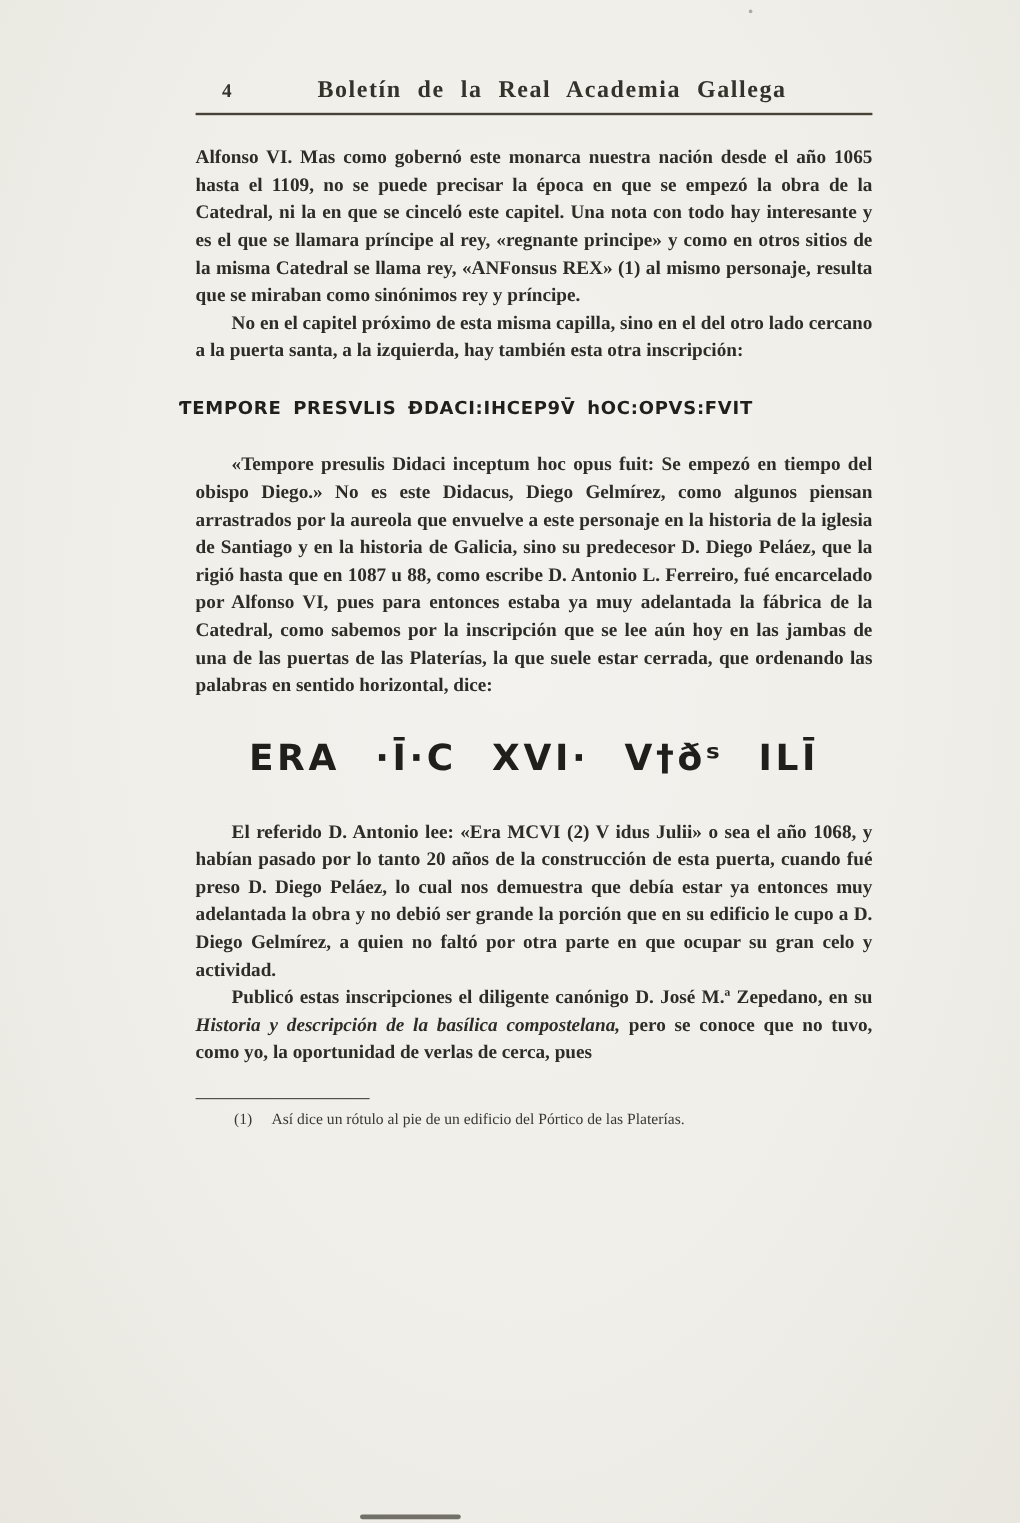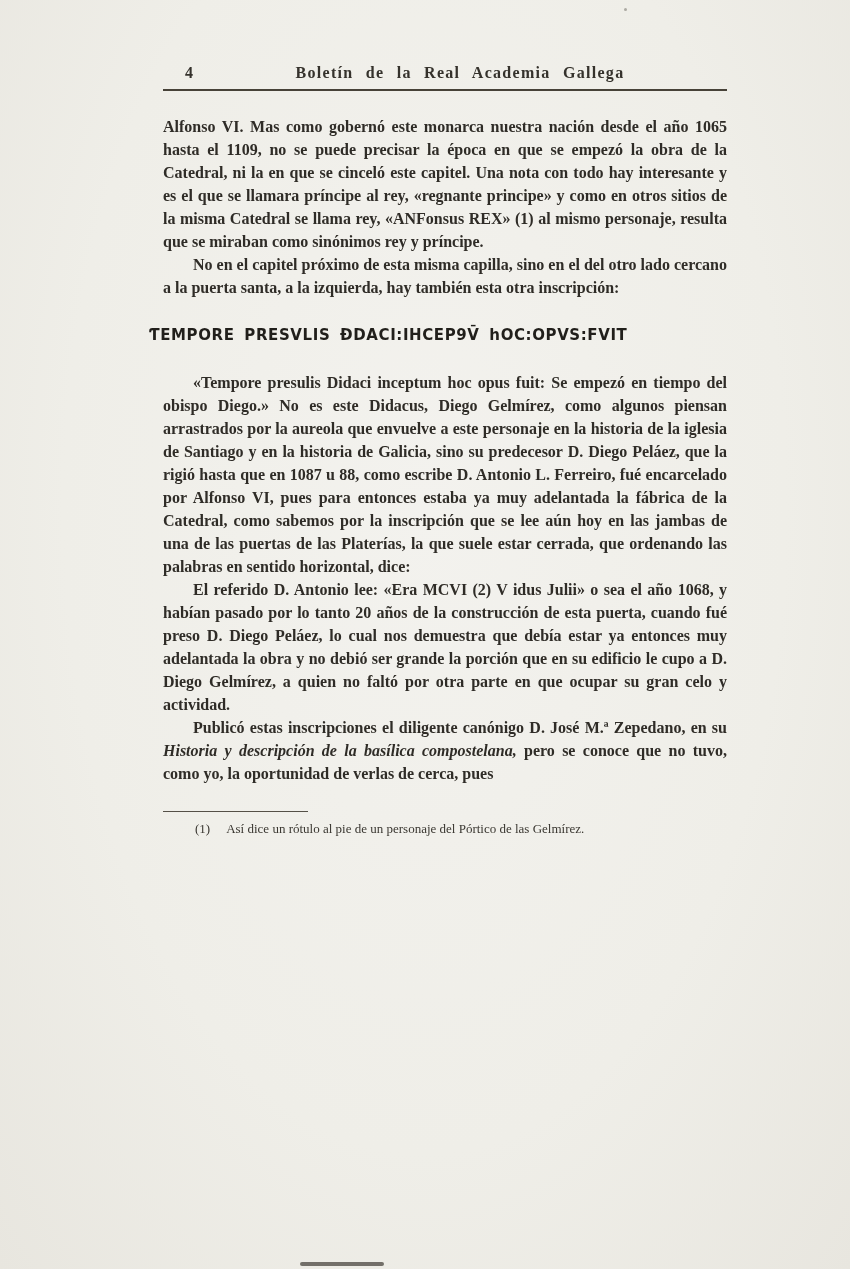--- a/index.html
+++ b/index.html
@@ -27,21 +27,21 @@
   }
   .page-num {
     font-size: 16px;
     font-weight: bold;
     margin-left: 22px;
     color: #35322c;
   }
   .header-title {
     flex: 1;
     text-align: center;
-    font-size: 16px;
+    font-size: 20px;
     font-weight: bold;
     letter-spacing: 1.3px;
     word-spacing: 7px;
     color: #35322c;
   }
   main { display: block; margin-top: 24px; font-weight: bold; }
   .para {
     margin: 0;
     font-size: 16px;
     line-height: 23px;
@@ -116,27 +116,28 @@
   </header>
 
   <main>
     <p class="para no-indent">Alfonso VI. Mas como gobernó este monarca nuestra nación desde el año 1065 hasta el 1109, no se puede precisar la época en que se empezó la obra de la Catedral, ni la en que se cinceló este capitel. Una nota con todo hay interesante y es el que se llamara príncipe al rey, «regnante principe» y como en otros sitios de la misma Catedral se llama rey, «ANFonsus REX» (1) al mismo personaje, resulta que se miraban como sinónimos rey y príncipe.</p>
     <p class="para">No en el capitel próximo de esta misma capilla, sino en el del otro lado cercano a la puerta santa, a la izquierda, hay también esta otra inscripción:</p>
 
     <div class="inscription insc-1">ƬEMPORE PRESVLIS ĐDACI:IHCEP9V̄ hOC:OPVS:FVIT</div>
 
     <p class="para">«Tempore presulis Didaci inceptum hoc opus fuit: Se empezó en tiempo del obispo Diego.» No es este Didacus, Diego Gelmírez, como algunos piensan arrastrados por la aureola que envuelve a este personaje en la historia de la iglesia de Santiago y en la historia de Galicia, sino su predecesor D. Diego Peláez, que la rigió hasta que en 1087 u 88, como escribe D. Antonio L. Ferreiro, fué encarcelado por Alfonso VI, pues para entonces estaba ya muy adelantada la fábrica de la Catedral, como sabemos por la inscripción que se lee aún hoy en las jambas de una de las puertas de las Platerías, la que suele estar cerrada, que ordenando las palabras en sentido horizontal, dice:</p>
 
+    <div class="inscription insc-2">ERA ·Ī·C XVI· V†ðˢ ILĪ</div>
 
     <p class="para">El referido D. Antonio lee: «Era MCVI (2) V idus Julii» o sea el año 1068, y habían pasado por lo tanto 20 años de la construcción de esta puerta, cuando fué preso D. Diego Peláez, lo cual nos demuestra que debía estar ya entonces muy adelantada la obra y no debió ser grande la porción que en su edificio le cupo a D. Diego Gelmírez, a quien no faltó por otra parte en que ocupar su gran celo y actividad.</p>
 
     <p class="para"><span>Publicó estas inscripciones el diligente canónigo D. José M.ª Zepedano, en su </span><em>Historia y descripción de la basílica compostelana,</em><span> pero se conoce que no tuvo, como yo, la oportunidad de verlas de cerca, pues</span></p>
   </main>
 
   <footer>
     <div class="footnote-rule"></div>
-    <p class="footnote"><span class="fn-marker">(1)</span><span>Así dice un rótulo al pie de un personaje del Pórtico de las Gelmírez.</span></p>
+    <p class="footnote"><span class="fn-marker">(1)</span><span>Así dice un rótulo al pie de un edificio del Pórtico de las Platerías.</span></p>
   </footer>
 
   <div class="scan-smudge"></div>
   <div class="scan-speck" style="left:624px; top:8px;"></div>
 
 </div>
 
 </body></html>

